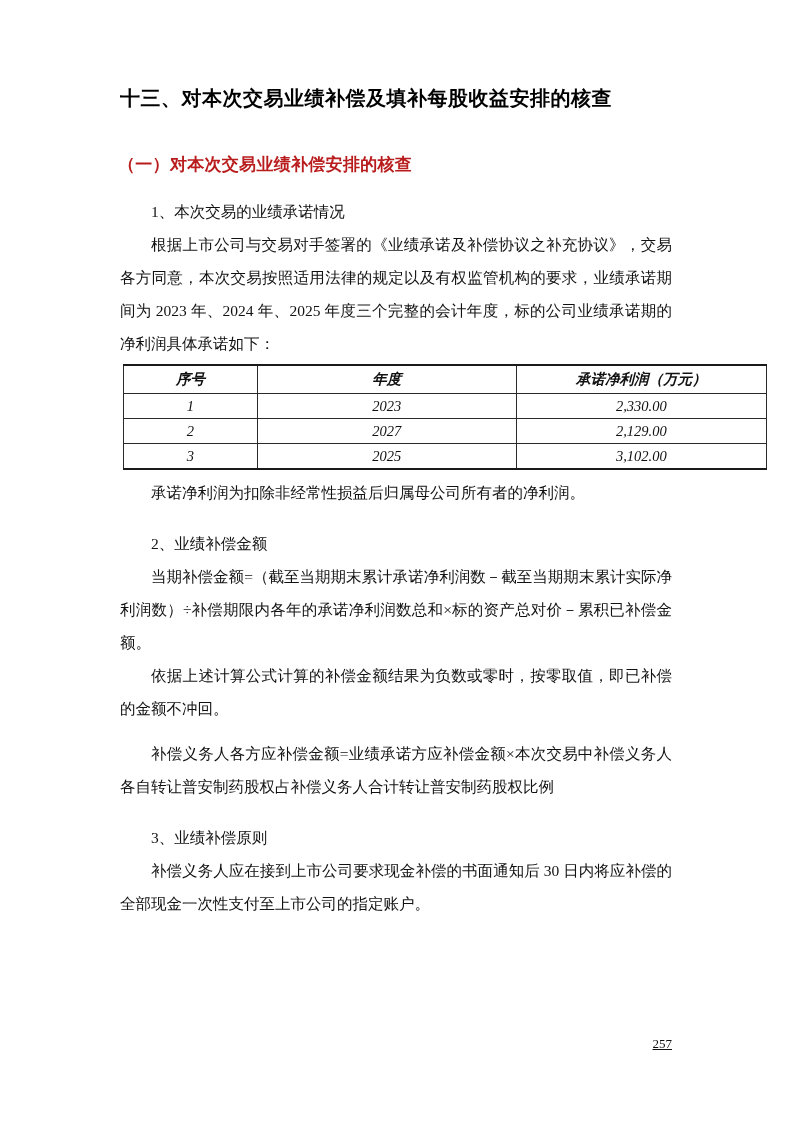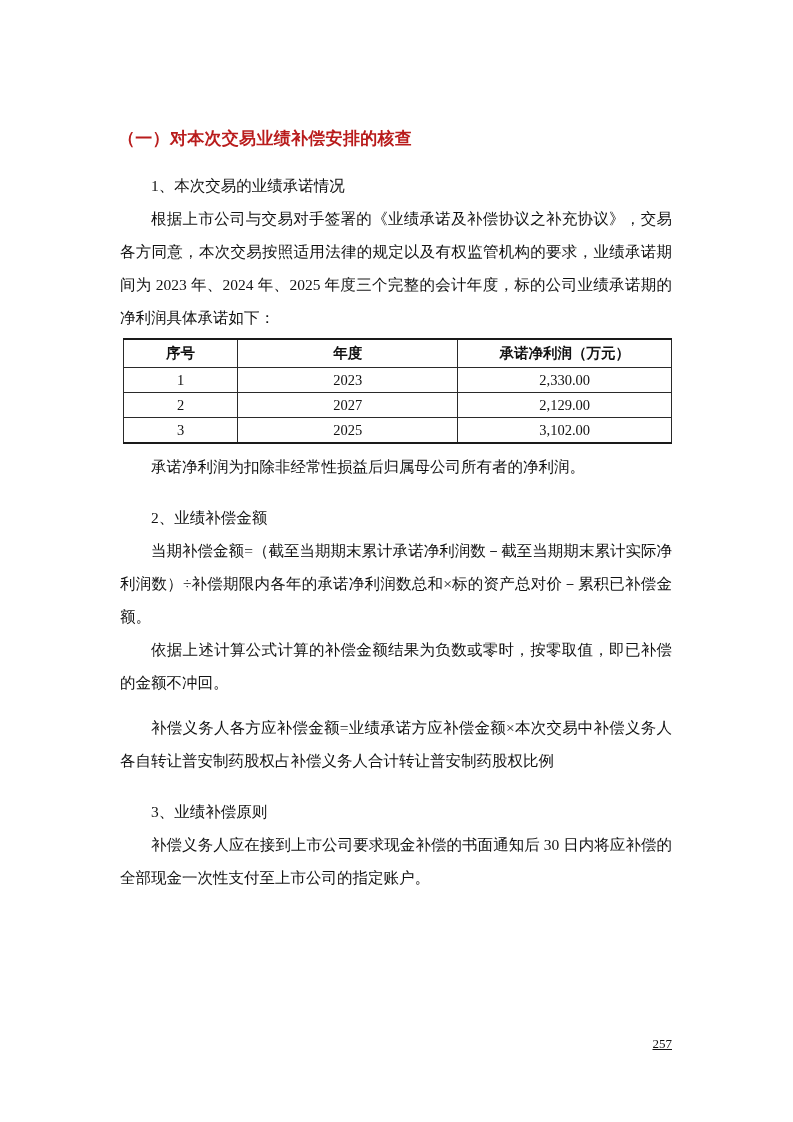--- a/index.html
+++ b/index.html
@@ -46,25 +46,26 @@
     line-height: 33px;
     margin: 0;
     text-indent: 2em;
     text-align: justify;
   }
   .para.extra-gap {
     margin-top: 12px;
   }
   table.promise-table {
     border-collapse: collapse;
-    width: 549px;
+    width: 644px;
     margin: 4px 0 6px 3px;
     border-top: 2.5px solid #1a1a1a;
     border-bottom: 2.5px solid #1a1a1a;
     font-size: 14.5px;
+    font-style: italic;
   }
   table.promise-table th,
   table.promise-table td {
     border: 1px solid #2a2a2a;
     text-align: center;
     vertical-align: middle;
     padding: 0;
   }
   table.promise-table th {
     height: 27px;
@@ -85,20 +86,21 @@
     line-height: 16px;
     color: #111111;
     text-decoration: underline;
   }
 </style>
 </head>
 <body>
 
 <div class="page">
 
+  <h1 class="main-heading">十三、对本次交易业绩补偿及填补每股收益安排的核查</h1>
 
   <h2 class="sub-heading">（一）对本次交易业绩补偿安排的核查</h2>
 
   <p class="sec-title">1、本次交易的业绩承诺情况</p>
 
   <p class="para">根据上市公司与交易对手签署的《业绩承诺及补偿协议之补充协议》，交易各方同意，本次交易按照适用法律的规定以及有权监管机构的要求，业绩承诺期间为 2023 年、2024 年、2025 年度三个完整的会计年度，标的公司业绩承诺期的净利润具体承诺如下：</p>
 
   <table class="promise-table">
     <thead>
       <tr>

